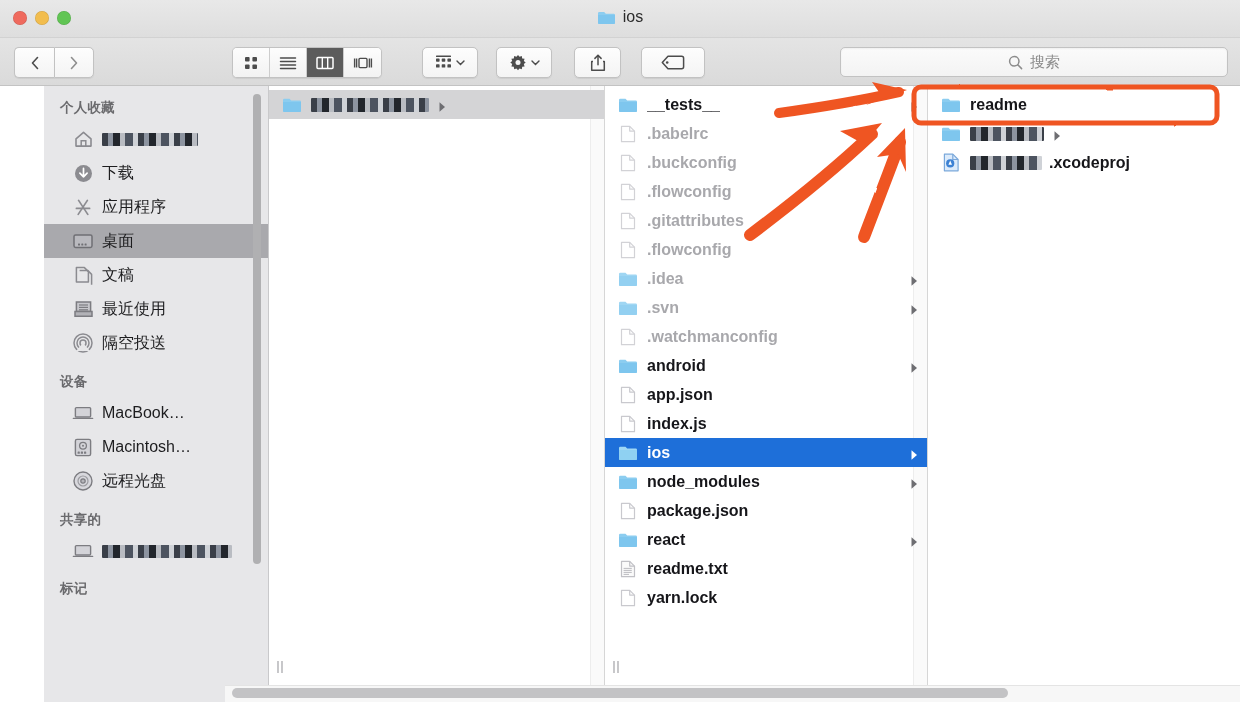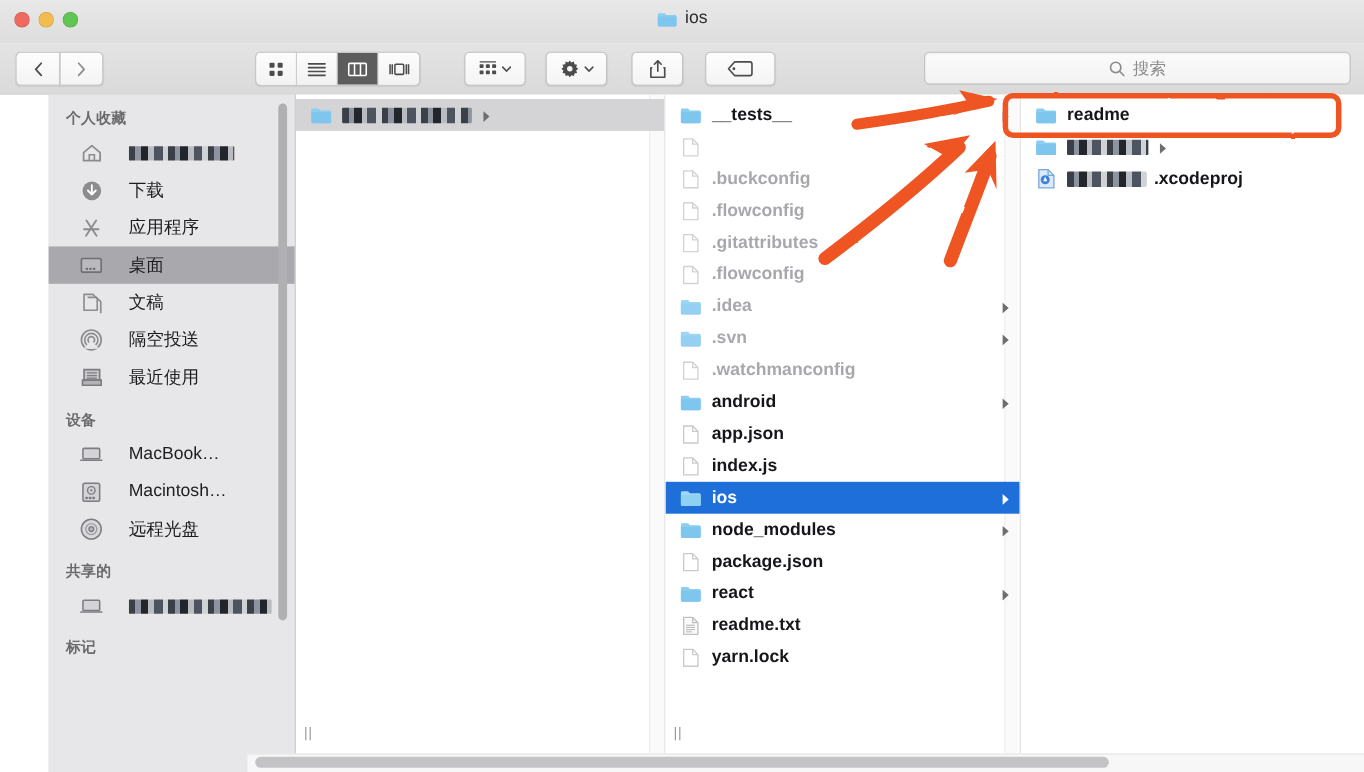--- a/index.html
+++ b/index.html
@@ -111,21 +111,21 @@
     background: #e7e7e9;
     border-right: 1px solid #c9c9cb;
     overflow: hidden;
     flex: none;
   }
   .sb-section {
     font-size: 13.5px; color: #6a6a6d; font-weight: 700;
     padding: 13px 0 5px 16px; letter-spacing: .2px;
   }
   .sb-item {
-    height: 34px; display: flex; align-items: center; gap: 23px;
+    height: 34px; display: flex; align-items: center; gap: 8px;
     padding-left: 28px; cursor: default;
   }
   .sb-item.selected { background: #a9a9ad; }
   .sb-item .sb-label {
     font-size: 16px; color: #1d1d1f; white-space: nowrap;
     overflow: hidden; text-overflow: ellipsis;
   }
   .sb-icon { width: 22px; height: 22px; flex: none;
     display: flex; align-items: center; justify-content: center; }
   .redacted {
@@ -385,45 +385,45 @@
           <svg width="21" height="21" viewBox="0 0 21 21">
             <path d="M3.4 2.6h8l4 4v10.4h-12z" fill="none" stroke="#8b8b90" stroke-width="1.5" stroke-linejoin="round"></path>
             <path d="M6.6 5.4h8l4 4v10.4" fill="none" stroke="#8b8b90" stroke-width="1.5" stroke-linejoin="round"></path>
           </svg>
         </span>
         <span class="sb-label">文稿</span>
       </div>
 
       <div class="sb-item">
         <span class="sb-icon">
-          <svg width="22" height="22" viewBox="0 0 22 22">
-            <g fill="none" stroke="#8b8b90" stroke-width="1.5">
-              <circle cx="11" cy="11" r="9"></circle>
-              <circle cx="11" cy="11" r="6"></circle>
-              <circle cx="11" cy="11" r="3"></circle>
-            </g>
-            <path d="M11 11 L18 19 L4 19 Z" fill="#e7e7e9" stroke="none"></path>
-          </svg>
-        </span>
-        <span class="sb-label">隔空投送</span>
-      </div>
-
-      <div class="sb-item">
-        <span class="sb-icon">
           <svg width="21" height="20" viewBox="0 0 21 20">
             <path d="M3.4 3h14.2v9.6H3.4z" fill="#c7c7cc" stroke="#7c7c81" stroke-width="1.5"></path>
             <g stroke="#7c7c81" stroke-width="1.2">
               <line x1="6" y1="6" x2="15" y2="6"></line>
               <line x1="6" y1="8.4" x2="15" y2="8.4"></line>
               <line x1="6" y1="10.8" x2="15" y2="10.8"></line>
             </g>
             <path d="M2 12.6h17v4.6H2z" fill="#b2b2b7" stroke="#7c7c81" stroke-width="1.5"></path>
           </svg>
         </span>
         <span class="sb-label">最近使用</span>
+      </div>
+
+      <div class="sb-item">
+        <span class="sb-icon">
+          <svg width="22" height="22" viewBox="0 0 22 22">
+            <g fill="none" stroke="#8b8b90" stroke-width="1.5">
+              <circle cx="11" cy="11" r="9"></circle>
+              <circle cx="11" cy="11" r="6"></circle>
+              <circle cx="11" cy="11" r="3"></circle>
+            </g>
+            <path d="M11 11 L18 19 L4 19 Z" fill="#e7e7e9" stroke="none"></path>
+          </svg>
+        </span>
+        <span class="sb-label">隔空投送</span>
       </div>
 
       <div class="sb-section">设备</div>
 
       <div class="sb-item">
         <span class="sb-icon">
           <svg width="22" height="16" viewBox="0 0 22 16">
             <rect x="3.4" y="2.6" width="15.2" height="9.4" rx="1" fill="#d3d3d8" stroke="#7c7c81" stroke-width="1.4"></rect>
             <path d="M1.4 13.4h19.2" stroke="#7c7c81" stroke-width="1.4" stroke-linecap="round"></path>
           </svg>
@@ -523,20 +523,21 @@
                   </svg></span>
             </div>
 
             <div class="row dim">
               <span class="ico">
                   <svg width="16" height="18" viewBox="0 0 16 18">
                     <path d="M1.5 1.3h8.2l4.8 4.8v10.6H1.5z" fill="#fff" stroke="#d2d2d6" stroke-width="1.2" stroke-linejoin="round"></path>
                     <path d="M9.7 1.3v4.8h4.8" fill="none" stroke="#d2d2d6" stroke-width="1.2" stroke-linejoin="round"></path>
                   </svg>
                 </span>
+              <span class="fname">.babelrc</span>
             </div>
 
             <div class="row dim">
               <span class="ico">
                   <svg width="16" height="18" viewBox="0 0 16 18">
                     <path d="M1.5 1.3h8.2l4.8 4.8v10.6H1.5z" fill="#fff" stroke="#d2d2d6" stroke-width="1.2" stroke-linejoin="round"></path>
                     <path d="M9.7 1.3v4.8h4.8" fill="none" stroke="#d2d2d6" stroke-width="1.2" stroke-linejoin="round"></path>
                   </svg>
                 </span>
               <span class="fname">.buckconfig</span>

